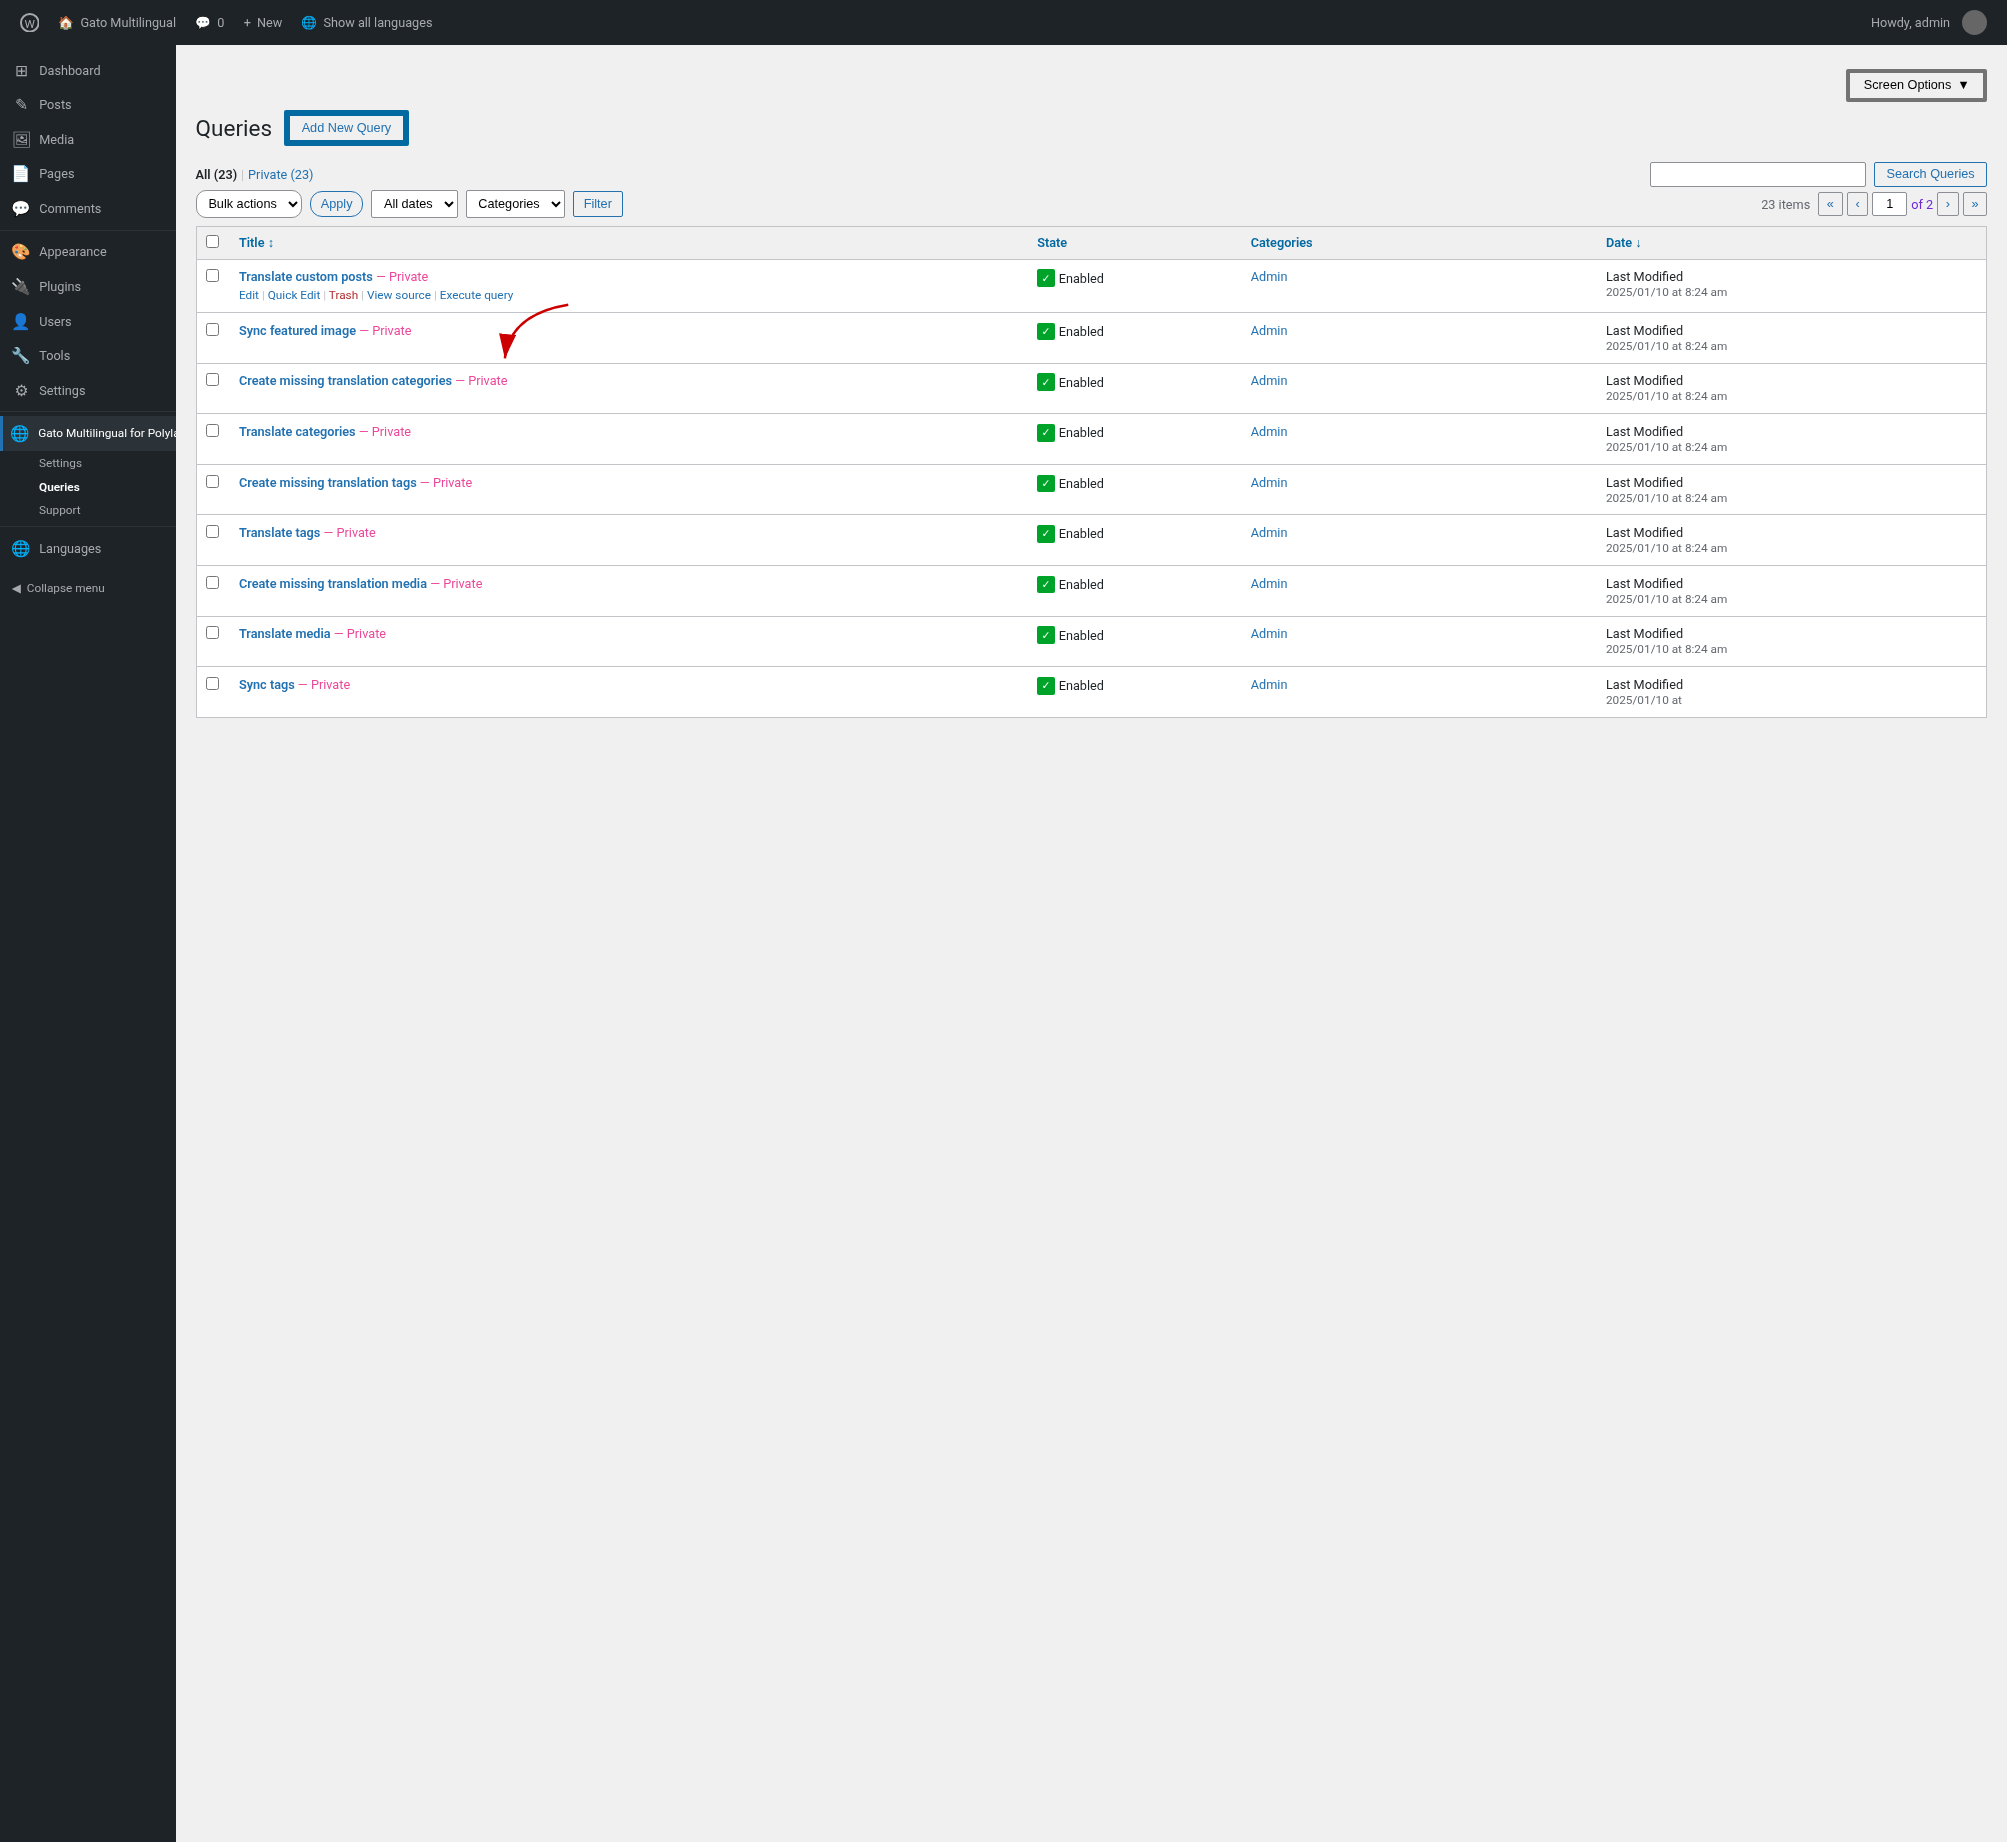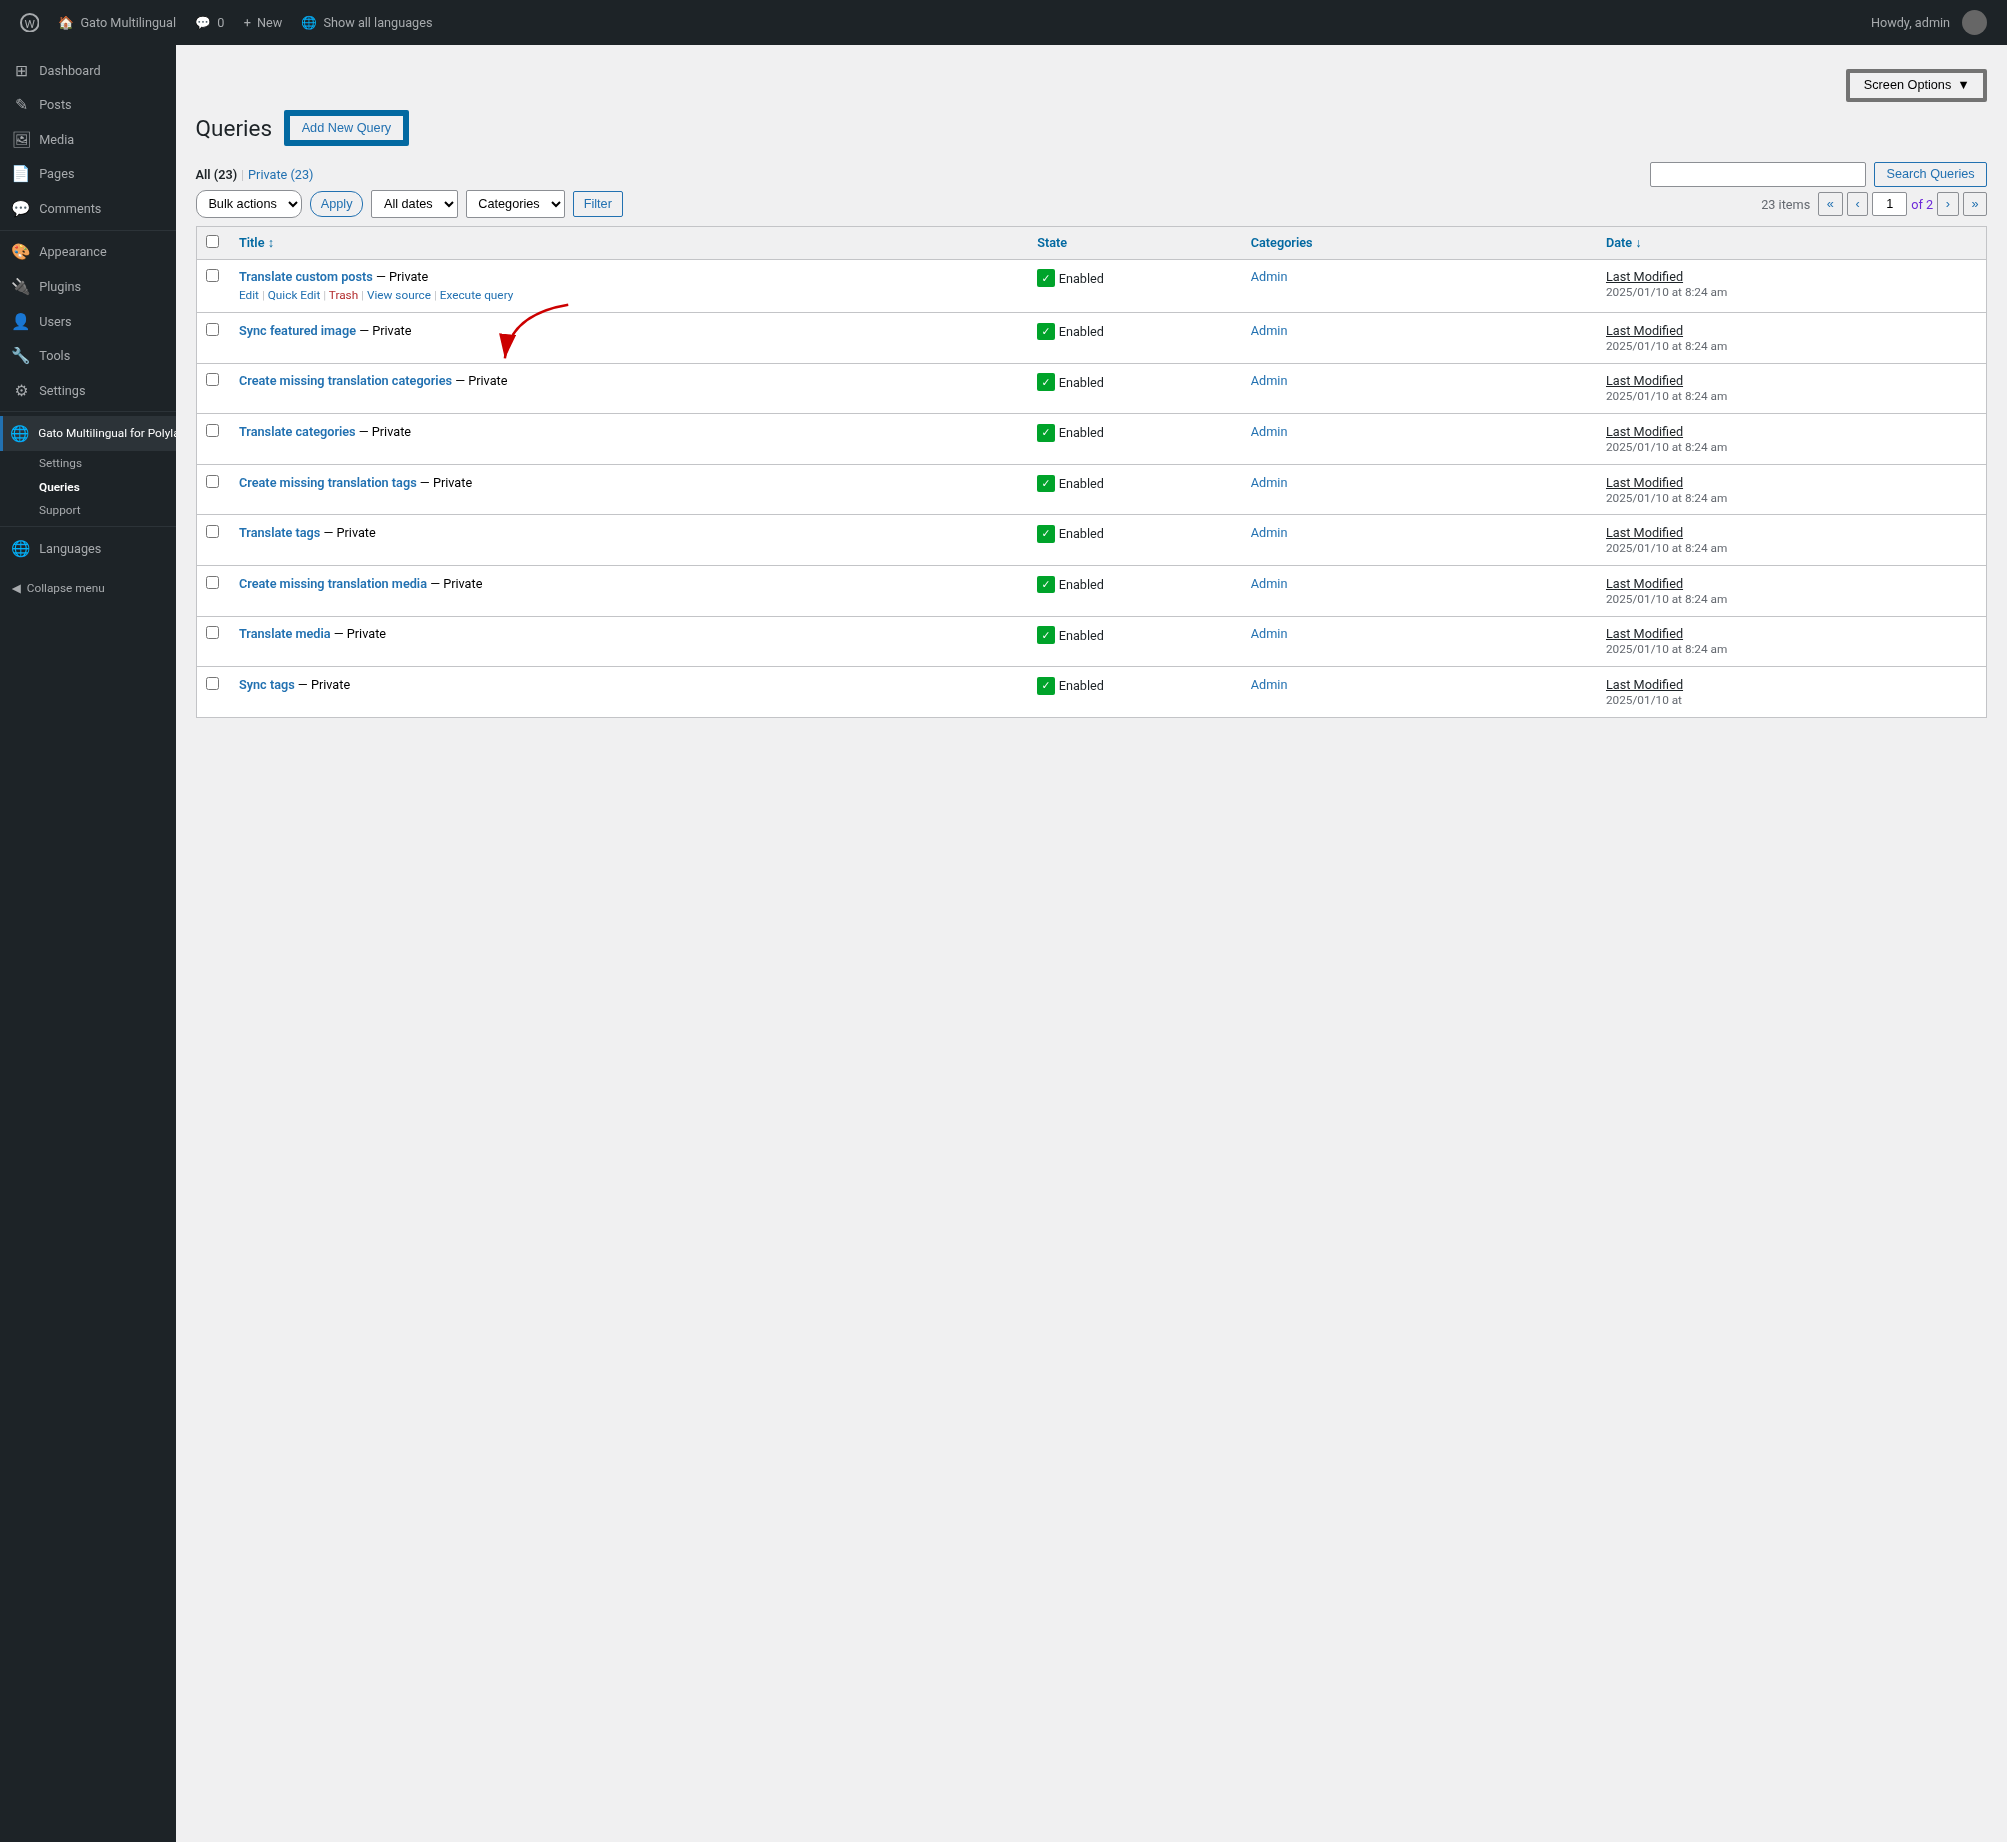--- a/index.html
+++ b/index.html
@@ -246,21 +246,21 @@
       color: #1d2327;
     }
     .wp-list-table th.sortable { cursor: pointer; }
     .wp-list-table th a, .wp-list-table th span { color: #0369a1; }
     .wp-list-table td {
       padding: 9.8px 9.8px;
       border-bottom: 1px solid #c3c4c7;
       vertical-align: top;
     }
     .row-title { color: #2271b1; font-weight: 600; cursor: pointer; }
-    .row-private { color: #000000; font-weight: 400; }
+    .row-private { color: #ec4899; font-weight: 400; }
     .row-actions {
       font-size: 11.8px;
       color: #646970;
       margin-top: 3.9px;
     }
     .row-actions a { color: #2271b1; cursor: pointer; text-decoration: none; }
     .row-actions .trash-link { color: #b32d2e; }
     .row-actions span { color: #c3c4c7; }
     .enabled-badge {
       display: inline-flex;
@@ -278,21 +278,21 @@
       display: inline-flex;
       align-items: center;
       justify-content: center;
       font-size: 10.8px;
     }
     .col-check { width: 39px; }
     .col-title { width: 45%; }
     .col-state { width: 12%; }
     .col-categories { width: 20%; }
     .col-date { width: 22%; }
-    .date-text { font-size: 12.7px; color: #1d2327; text-decoration: underline; }
+    .date-text { font-size: 12.7px; color: #1d2327; }
     .date-sub { font-size: 11.8px; color: #646970; }
 
     
     .collapse-menu {
       color: #a7aaad;
       padding: 7.8px 11.8px;
       font-size: 11.8px;
       cursor: pointer;
       display: flex;
       align-items: center;

